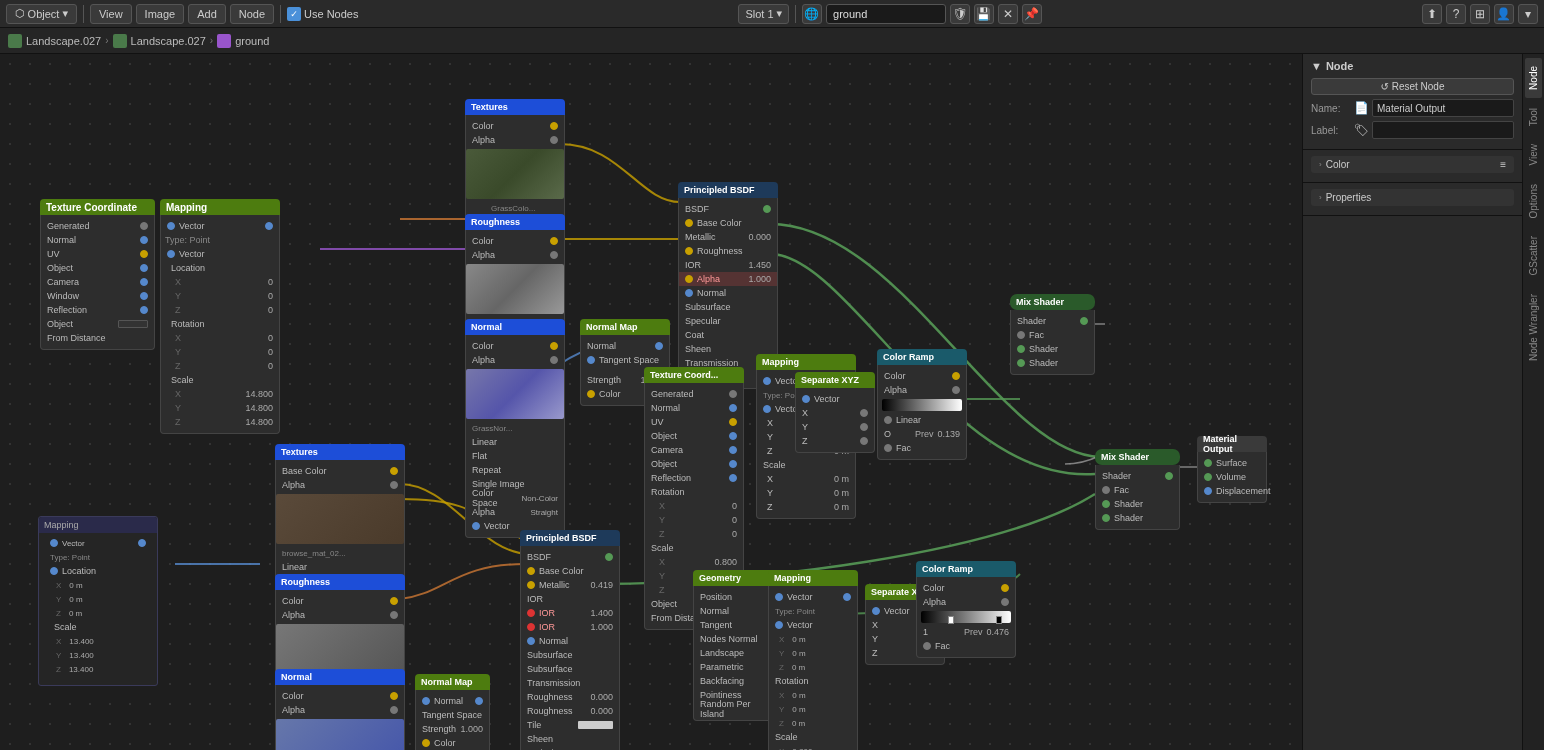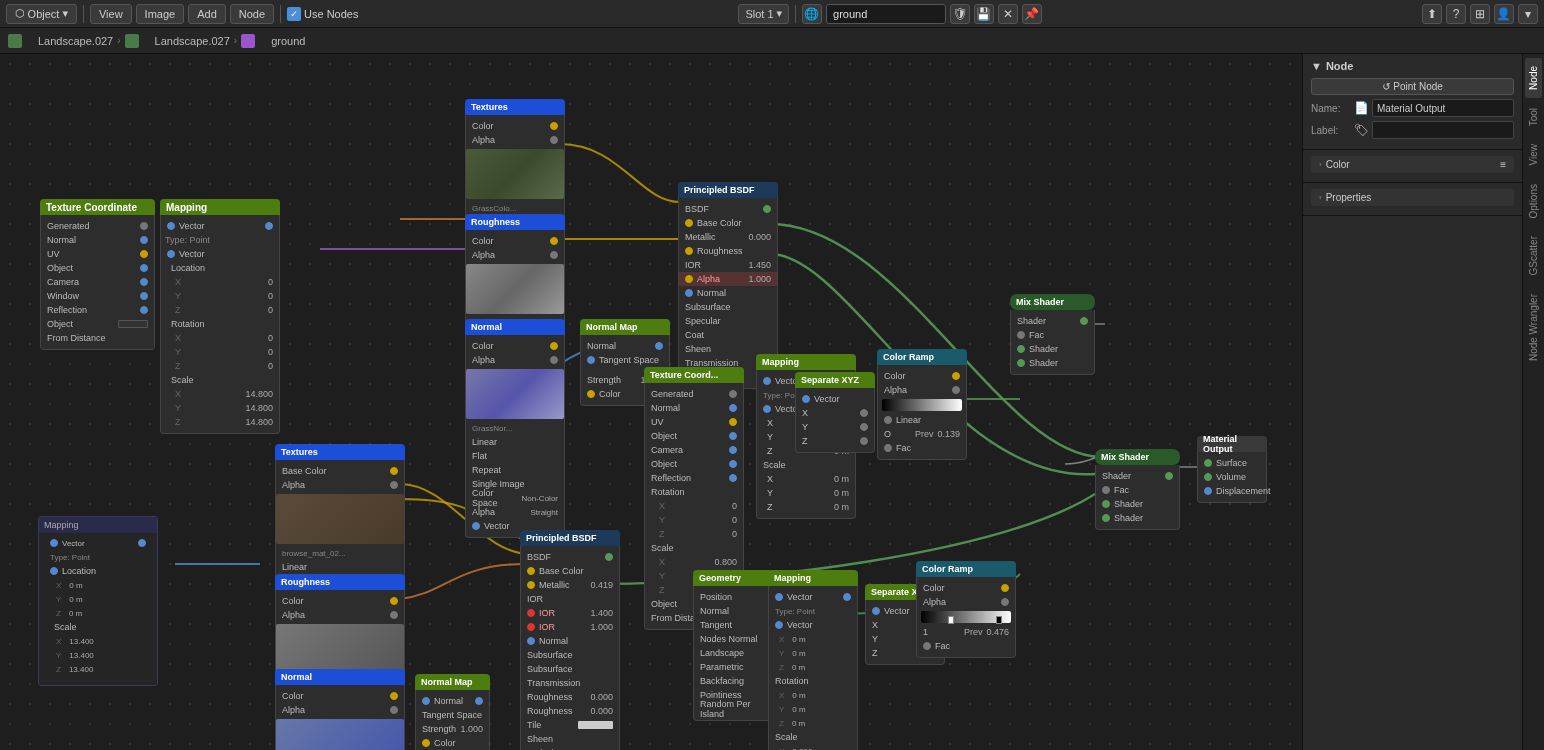--- a/index.html
+++ b/index.html
@@ -75,21 +75,21 @@
       height: 26px;
       background: #252525;
       display: flex;
       align-items: center;
       padding: 0 8px;
       gap: 4px;
       border-bottom: 1px solid #111;
       flex-shrink: 0;
     }
     .bc-item {
-      display: flex; align-items: center; gap: 16px;
+      display: flex; align-items: center; gap: 4px;
       color: #bbb;
       font-size: 11px;
     }
     .bc-arrow { color: #777; font-size: 10px; }
     .bc-icon {
       width: 14px; height: 14px;
       border-radius: 2px;
       display: inline-block;
     }
 
@@ -476,21 +476,21 @@
       <div class="node-body">
         <div class="node-row">
             <span class="node-label">Color</span>
             <span class="socket socket-yellow socket-out"></span>
           </div>
         <div class="node-row">
             <span class="node-label">Alpha</span>
             <span class="socket socket-gray socket-out"></span>
           </div>
         <div class="node-mini-img" style="background:linear-gradient(135deg,#4a5a3a,#3a4a2a,#5a6a4a);"></div>
-        <div class="node-row" style="font-size:8px;color:#888;">GrassColo...</div>
+        <div class="node-row" style="font-size:8px;color:#888;margin-left:19px;">GrassColo...</div>
         <div class="node-row">
             <span class="node-label">Linear</span>
           </div>
         <div class="node-row">
             <span class="node-label">Flat</span>
           </div>
         <div class="node-row">
             <span class="node-label">Repeat</span>
           </div>
         <div class="node-row">
@@ -1292,21 +1292,21 @@
   </div>
 
   <div id="right-panel">
     <div class="panel-section">
       <div class="panel-section-header">
         <span>▼</span>
         <span>Node</span>
       </div>
       <div class="panel-btn">
         <span>↺</span>
-        <span>Point Node</span>
+        <span>Reset Node</span>
       </div>
       <div class="panel-row">
         <span class="panel-label">Name:</span>
         <div style="display:flex;align-items:center;gap:3px;flex:1;">
           <span style="font-size:12px;">📄</span>
           <input class="panel-input" type="text" value="Material Output" style="">
         </div>
       </div>
       <div class="panel-row">
         <span class="panel-label">Label:</span>

